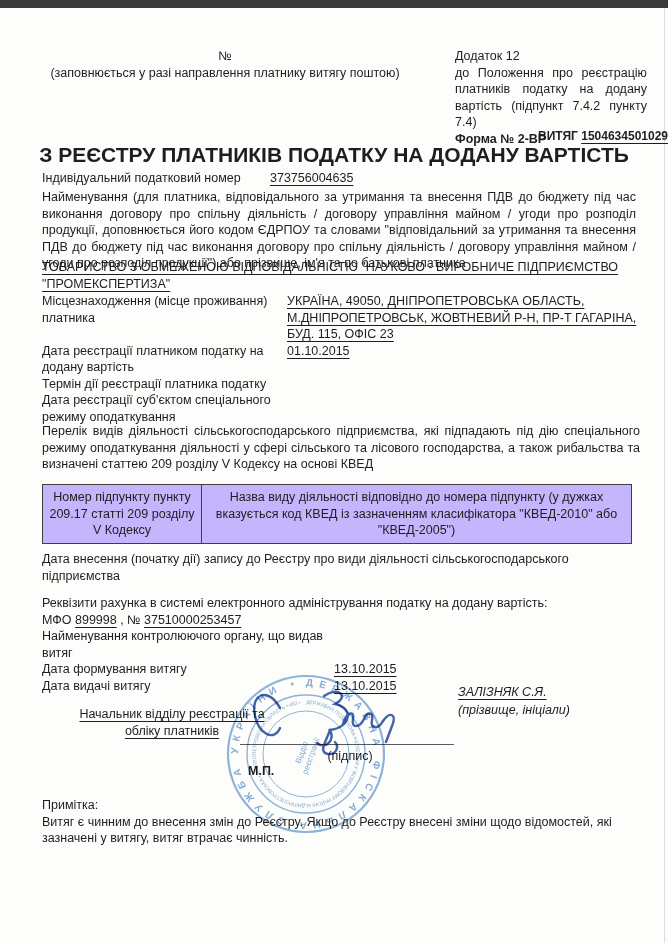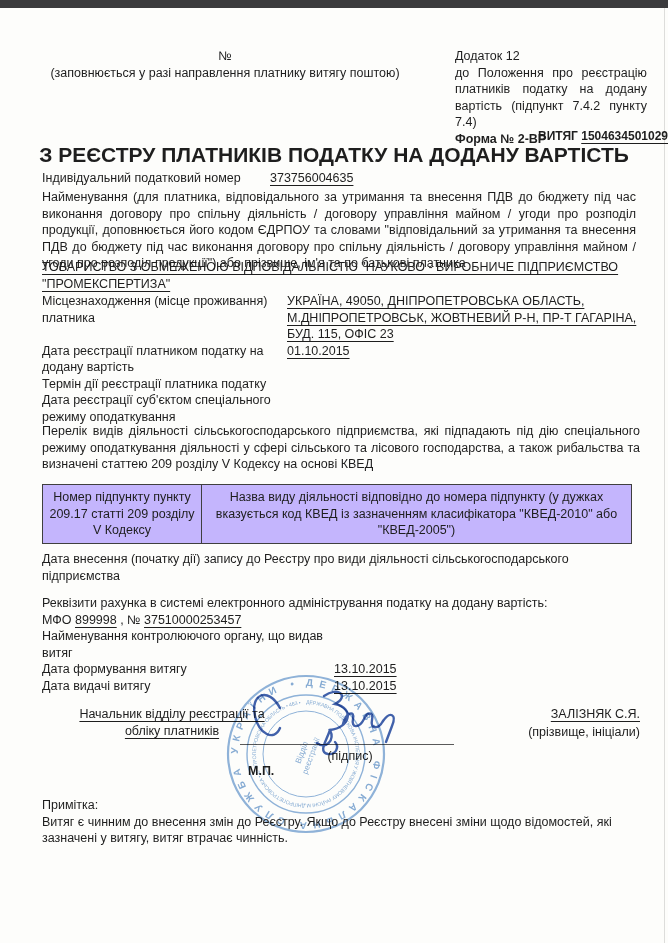--- a/index.html
+++ b/index.html
@@ -50,21 +50,21 @@
 
   .issuer{position:absolute;top:628px;left:42px;width:598px;}
   .irow{display:flex;}
   .ilabel{width:292px;flex:none;}
   .ivalue{flex:1;}
 
   .sign-left{position:absolute;top:706px;left:72px;width:200px;text-align:center;}
   .sign-line{position:absolute;top:744px;left:240px;width:214px;border-top:1.5px solid #5a5a5a;}
   .sign-caption{position:absolute;top:748px;left:297px;width:106px;text-align:center;}
   .mp{position:absolute;top:763px;left:248px;font-weight:bold;}
-  .sign-right{position:absolute;top:706px;left:458px;width:182px;text-align:right;}
+  .sign-right{position:absolute;top:684px;left:458px;width:182px;text-align:left;font-style:italic;}
   .sign-right .caption{margin-top:1px;}
 
   .note{position:absolute;top:797px;left:42px;width:606px;}
 
   .stamp{position:absolute;top:668px;left:220px;width:172px;height:172px;opacity:0.82;mix-blend-mode:multiply;}
   .stamp text{font-family:"Liberation Sans", sans-serif;fill:#6d9bce;}
   .sig{position:absolute;top:684px;left:240px;width:180px;height:85px;mix-blend-mode:multiply;}
 </style>
 </head>
 <body>

